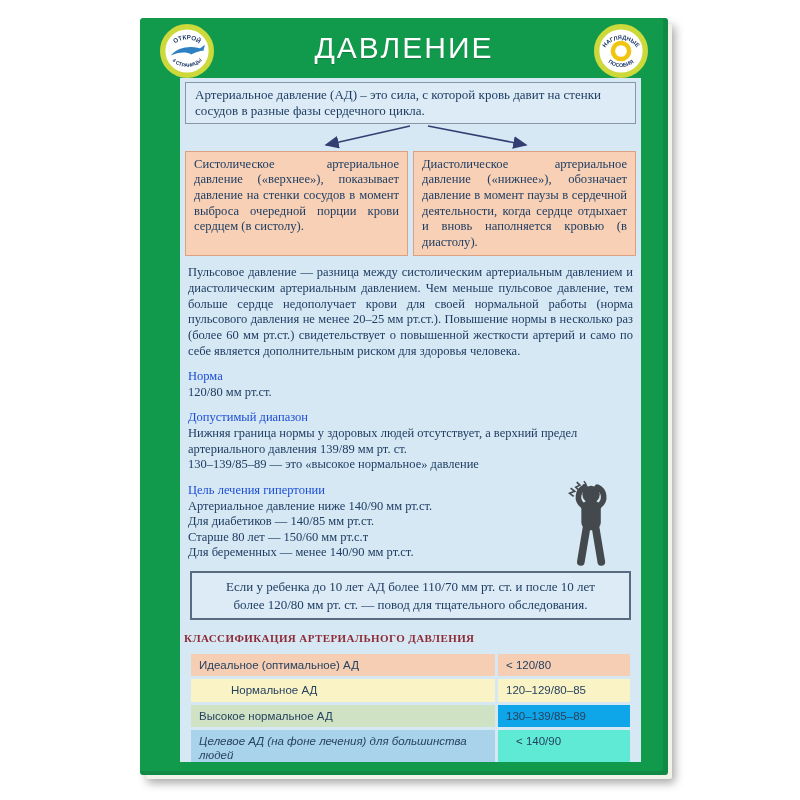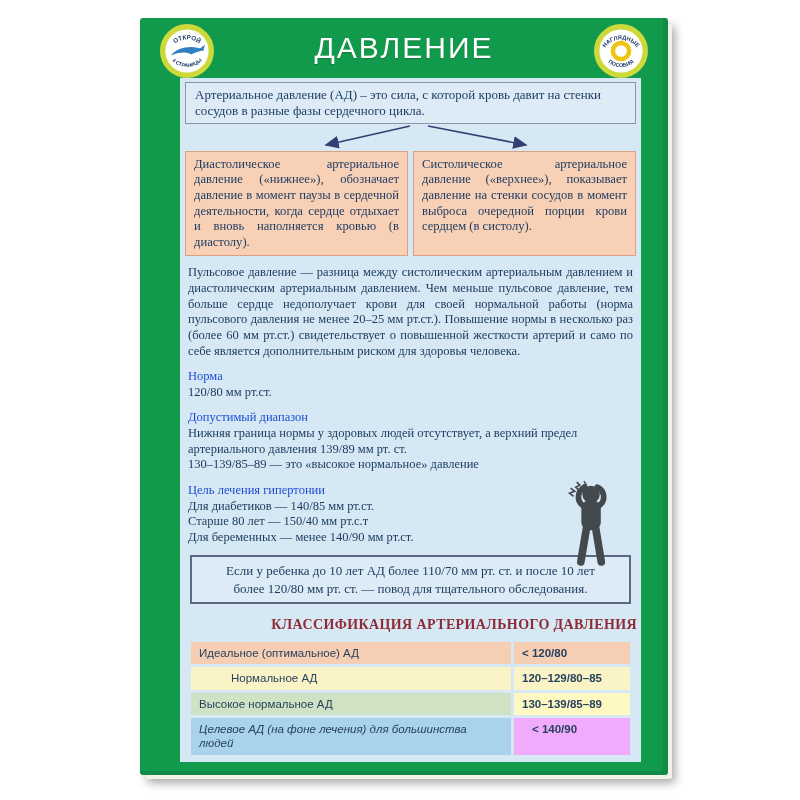--- a/index.html
+++ b/index.html
@@ -46,28 +46,28 @@
   .sec-line{margin:0;}
   .treatment-wrap{position:relative;margin:10px 4px 0 4px;padding-right:90px;}
   .person{position:absolute;right:14px;top:-4px;}
 
   .child-box{
     margin:10px 6px 0 6px;border:2px solid #5a6a80;background:#dcebf5;
     padding:5px 24px;text-align:center;font-size:13px;line-height:1.35;
   }
 
   .table-title{
-    margin:12px 0 8px 0;text-align:right;color:#8d2b36;font-weight:bold;
-    font-size:14px;letter-spacing:0.4px;
+    margin:12px 0 8px 0;text-align:left;color:#8d2b36;font-weight:bold;
+    font-size:11px;letter-spacing:0.4px;
   }
   .table{margin:0 7px;}
   .t-row{display:flex;gap:3px;margin-bottom:3px;font-family:"Liberation Sans", sans-serif;font-size:11.5px;color:#27425f;}
   .t-row .cell{padding:4px 8px;box-sizing:border-box;}
   .t-row .label{flex:1;}
-  .t-row .value{width:116px;font-weight:bold;}
+  .t-row .value{width:132px;}
 </style>
 </head>
 <body>
 
 <div class="card">
 
   <div class="card-header">
     <div class="badge badge-left">
       <svg viewBox="0 0 60 60" width="54" height="54">
         <defs>
@@ -114,41 +114,42 @@
       <defs>
         <marker id="ah" markerWidth="10" markerHeight="8" refX="8" refY="4" orient="auto">
           <path d="M0,0 L9,4 L0,8 z" fill="#333f73"></path>
         </marker>
       </defs>
       <line x1="226" y1="2" x2="142" y2="21" stroke="#333f73" stroke-width="1.6" marker-end="url(#ah)"></line>
       <line x1="244" y1="2" x2="342" y2="21" stroke="#333f73" stroke-width="1.6" marker-end="url(#ah)"></line>
     </svg>
 
     <div class="split-row">
+      <div class="info-box">Систолическое артериальное давление («верхнее»), показывает давление на стенки сосудов в момент выброса очередной порции крови сердцем (в систолу).</div>
       <div class="info-box">Диастолическое артериальное давление («нижнее»), обозначает давление в момент паузы в сердечной деятельности, когда сердце отдыхает и вновь наполняется кровью (в диастолу).</div>
-      <div class="info-box">Систолическое артериальное давление («верхнее»), показывает давление на стенки сосудов в момент выброса очередной порции крови сердцем (в систолу).</div>
     </div>
 
     <div class="para">Пульсовое давление — разница между систолическим артериальным давлением и диастолическим артериальным давлением. Чем меньше пульсовое давление, тем больше сердце недополучает крови для своей нормальной работы (норма пульсового давления не менее 20–25 мм рт.ст.). Повышение нормы в несколько раз (более 60 мм рт.ст.) свидетельствует о повышенной жесткости артерий и само по себе является дополнительным риском для здоровья человека.</div>
 
     <div class="sec">
       <div class="sec-head">Норма</div>
       <div class="sec-line">120/80 мм рт.ст.</div>
     </div>
 
     <div class="sec">
       <div class="sec-head">Допустимый диапазон</div>
       <div class="sec-line">Нижняя граница нормы у здоровых людей отсутствует, а верхний предел артериального давления 139/89 мм рт. ст.</div>
       <div class="sec-line">130–139/85–89 — это «высокое нормальное» давление</div>
     </div>
 
     <div class="treatment-wrap">
       <div class="sec-head">Цель лечения гипертонии</div>
+      <div class="sec-line">Артериальное давление ниже 140/90 мм рт.ст.</div>
       <div class="sec-line">Для диабетиков — 140/85 мм рт.ст.</div>
-      <div class="sec-line">Старше 80 лет — 150/40 мм рт.с.т</div>
+      <div class="sec-line">Старше 80 лет — 150/60 мм рт.с.т</div>
       <div class="sec-line">Для беременных — менее 140/90 мм рт.ст.</div>
       <div class="person">
         <svg viewBox="0 0 60 86" width="62" height="88">
           <g fill="#44494e" stroke="none">
             <circle cx="33" cy="15" r="8.5"></circle>
             <rect x="23.5" y="21" width="19" height="29" rx="7.5"></rect>
           </g>
           <path d="M25,26 C18,21 20,11 27,8" stroke="#44494e" stroke-width="5.5" fill="none" stroke-linecap="round"></path>
           <path d="M41,26 C48,21 46,11 39,8" stroke="#44494e" stroke-width="5.5" fill="none" stroke-linecap="round"></path>
           <path d="M28.5,48 L23,81" stroke="#44494e" stroke-width="7.5" stroke-linecap="round"></path>
@@ -171,24 +172,24 @@
           <div class="cell value" style="background: rgb(246, 206, 179);">&lt; 120/80</div>
         </div>
 
         <div class="t-row">
           <div class="cell label" style="background: rgb(250, 243, 198); padding-left: 40px;">Нормальное АД</div>
           <div class="cell value" style="background: rgb(250, 243, 198);">120–129/80–85</div>
         </div>
 
         <div class="t-row">
           <div class="cell label" style="background: rgb(207, 226, 196);">Высокое нормальное АД</div>
-          <div class="cell value" style="background: #fef9c3;">130–139/85–89</div>
+          <div class="cell value" style="background: #0ea5e9;">130–139/85–89</div>
         </div>
 
         <div class="t-row">
           <div class="cell label" style="background: rgb(168, 211, 234); font-style: italic;">Целевое АД (на фоне лечения) для большинства людей</div>
-          <div class="cell value" style="background: #f0abfc; padding-left: 18px;">&lt; 140/90</div>
+          <div class="cell value" style="background: #5eead4; padding-left: 18px;">&lt; 140/90</div>
         </div>
 
       </div>
 
   </div>
 </div>
 
 </body></html>

